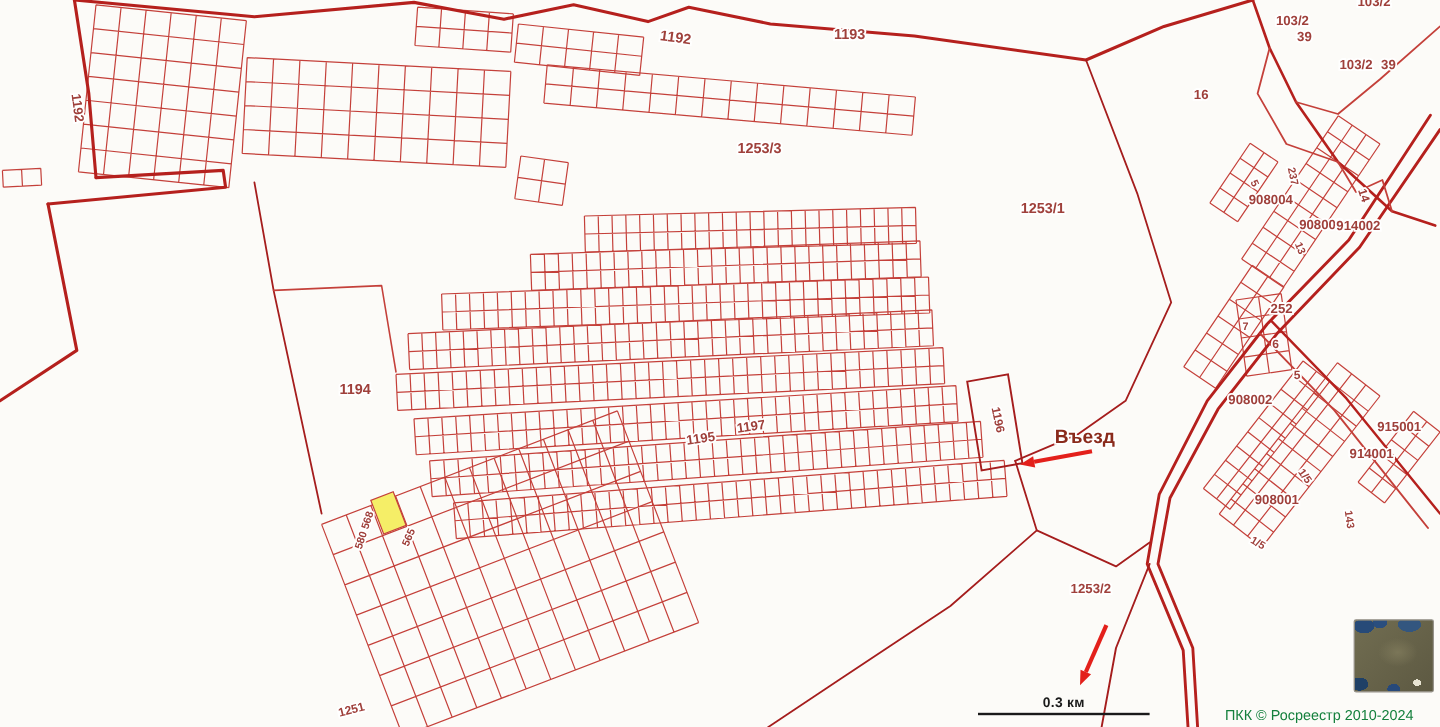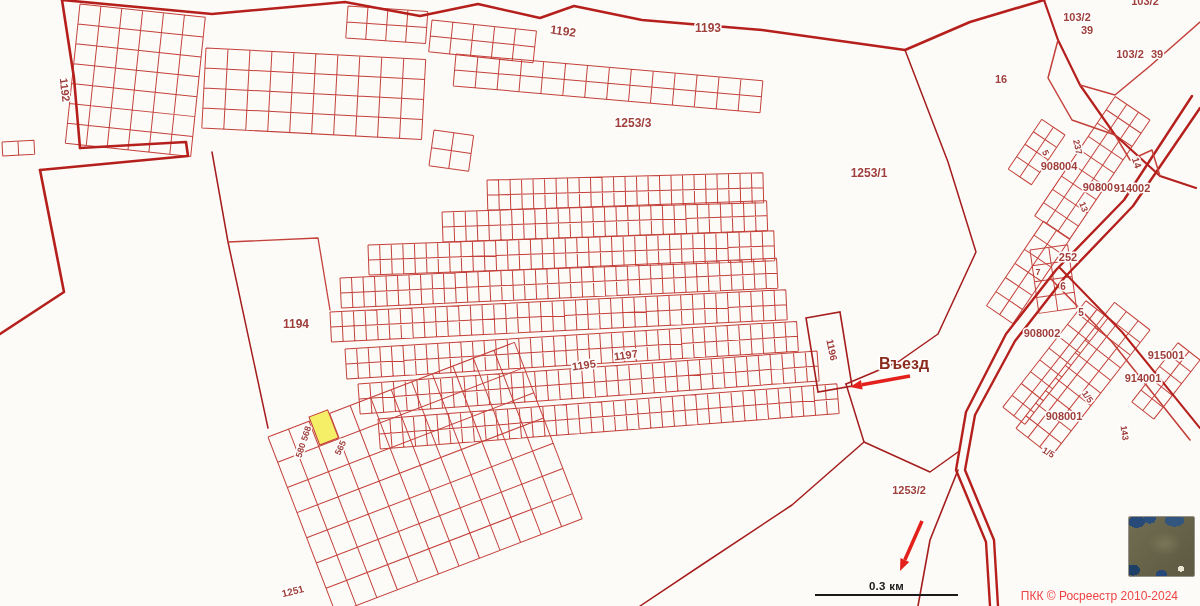--- a/index.html
+++ b/index.html
@@ -5,21 +5,21 @@
   html,body{margin:0;padding:0;background:#ffffff;}
   .stage{
     position:relative;width:1200px;height:606px;overflow:hidden;
     background:#fcfbf8;
     font-family:"Liberation Sans", sans-serif;
   }
   svg{position:absolute;left:0;top:0;}
   .scalebar{position:absolute;left:815px;top:580px;width:143px;pointer-events:none;}
   .scalebar-label{font-size:11.5px;font-weight:bold;color:#1a1a1a;text-align:center;margin-bottom:2px;letter-spacing:.3px;}
   .scalebar-line{height:0;border-top:2px solid #1a1a1a;}
-  .attribution{position:absolute;right:22px;bottom:3px;font-size:12px;color:#ef4444;}
+  .attribution{position:absolute;right:22px;bottom:3px;font-size:12px;color:#15803d;}
   .thumb{
     position:absolute;left:1128px;top:516px;width:67px;height:61px;
     padding:0;border:1px solid #96928a;border-radius:2px;cursor:pointer;
     background-color:#6e6a4e;
     background-image:
       radial-gradient(14px 10px at 12% 8%, #274a78 60%, rgba(0,0,0,0) 61%),
       radial-gradient(10px 8px at 32% 3%, #2a4e7e 60%, rgba(0,0,0,0) 61%),
       radial-gradient(16px 10px at 70% 6%, #33567f 60%, rgba(0,0,0,0) 61%),
       radial-gradient(12px 9px at 6% 90%, #1f4066 60%, rgba(0,0,0,0) 61%),
       radial-gradient(9px 7px at 50% 97%, #27497a 60%, rgba(0,0,0,0) 61%),

